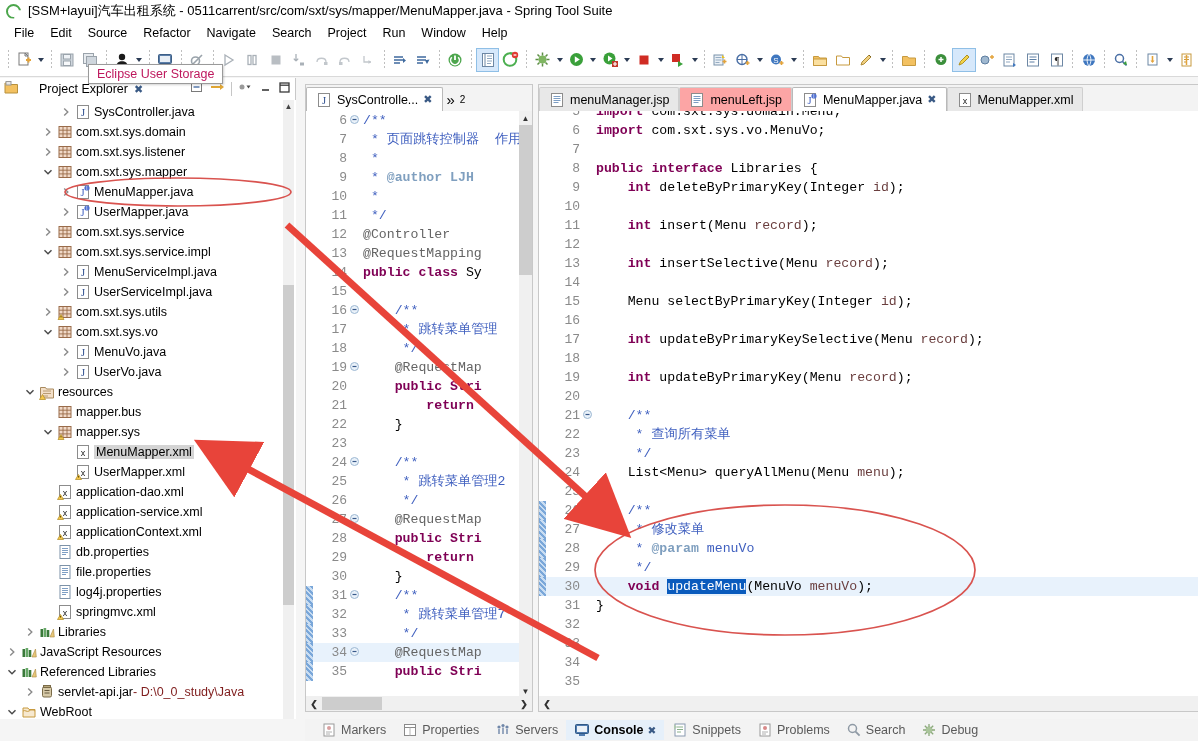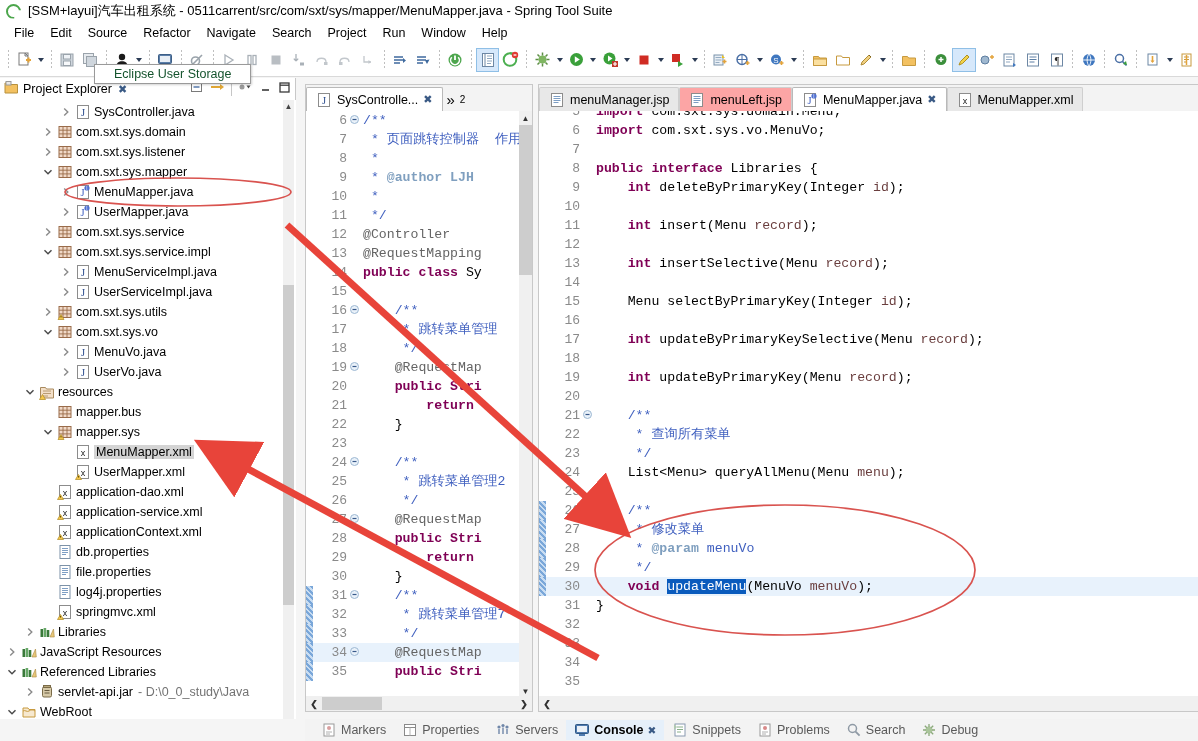--- a/index.html
+++ b/index.html
@@ -54,54 +54,54 @@
   }
   .tb-arrow::after {
     content: ""; border-left: 3.5px solid transparent; border-right: 3.5px solid transparent;
     border-top: 4px solid #2b3b54;
   }
   .tb-btn.sel { background: #d6e8fb; border: 1px solid #8fbfe6; }
   .ic { display: block; }
 
   
   .tooltip {
-    position: absolute; left: 94px; top: 64px; z-index: 60;
-    background: #ffffff; border: 1px solid #9a9a9a; color: #14532d;
-    font-size: 12.5px; padding: 2px 19px; white-space: nowrap;
+    position: absolute; left: 88px; top: 64px; z-index: 60;
+    background: #ffffff; border: 1px solid #9a9a9a; color: #be185d;
+    font-size: 12.5px; padding: 2px 8px; white-space: nowrap;
     box-shadow: 1px 1px 2px rgba(0,0,0,0.18);
   }
 
   
   .pe {
     position: absolute; left: 0; top: 78px; width: 296px; height: 641px;
     background: #ffffff; border-right: 1px solid #c8c8c8;
   }
   .pe-head {
     height: 22px; display: flex; align-items: center; padding-left: 4px;
     background: #ffffff; position: relative;
   }
-  .pe-title { font-size: 12.5px; margin-left: 4px; white-space: nowrap; }
+  .pe-title { font-size: 12.5px; margin-left: 20px; white-space: nowrap; }
   .pe-close { margin-left: 6px; font-size: 11px; color: #3a5a85; }
   .pe-tools { position: absolute; right: 4px; top: 2px; display: flex; align-items: center; gap: 6px; }
   .pe-tree {
     position: absolute; left: 0; top: 22px; width: 296px; height: 619px;
     overflow: hidden; background: #ffffff; padding-top: 2px;
   }
   .node {
     display: flex; align-items: center; height: 20px; padding-left: 4px;
     white-space: nowrap; font-size: 12.5px; cursor: default;
   }
   .node .twisty {
     width: 16px; height: 16px; flex: 0 0 auto; display: flex;
     align-items: center; justify-content: center; color: #5a5a5a;
   }
   .node .twisty.none { visibility: hidden; }
   .node .nicon { width: 18px; flex: 0 0 auto; display: flex; align-items: center; justify-content: center; }
   .node .nlabel { margin-left: 2px; }
-  .node .nsub { color: #737373; margin-left: 5px; }
+  .node .nsub { color: #7f1d1d; }
   .node.selected .nlabel { background: #d4d4d4; padding: 0 2px; }
   .pe-scroll {
     position: absolute; right: 1px; top: 22px; width: 11px; height: 619px; background: #f0f0f0;
   }
   .pe-scroll .up, .pe-scroll .dn {
     width: 11px; height: 13px; display: flex; align-items: center; justify-content: center;
     font-size: 8px; color: #444;
   }
   .pe-thumb { position: absolute; left: 0; top: 185px; width: 11px; height: 320px; background: #cdcdcd; }
 

